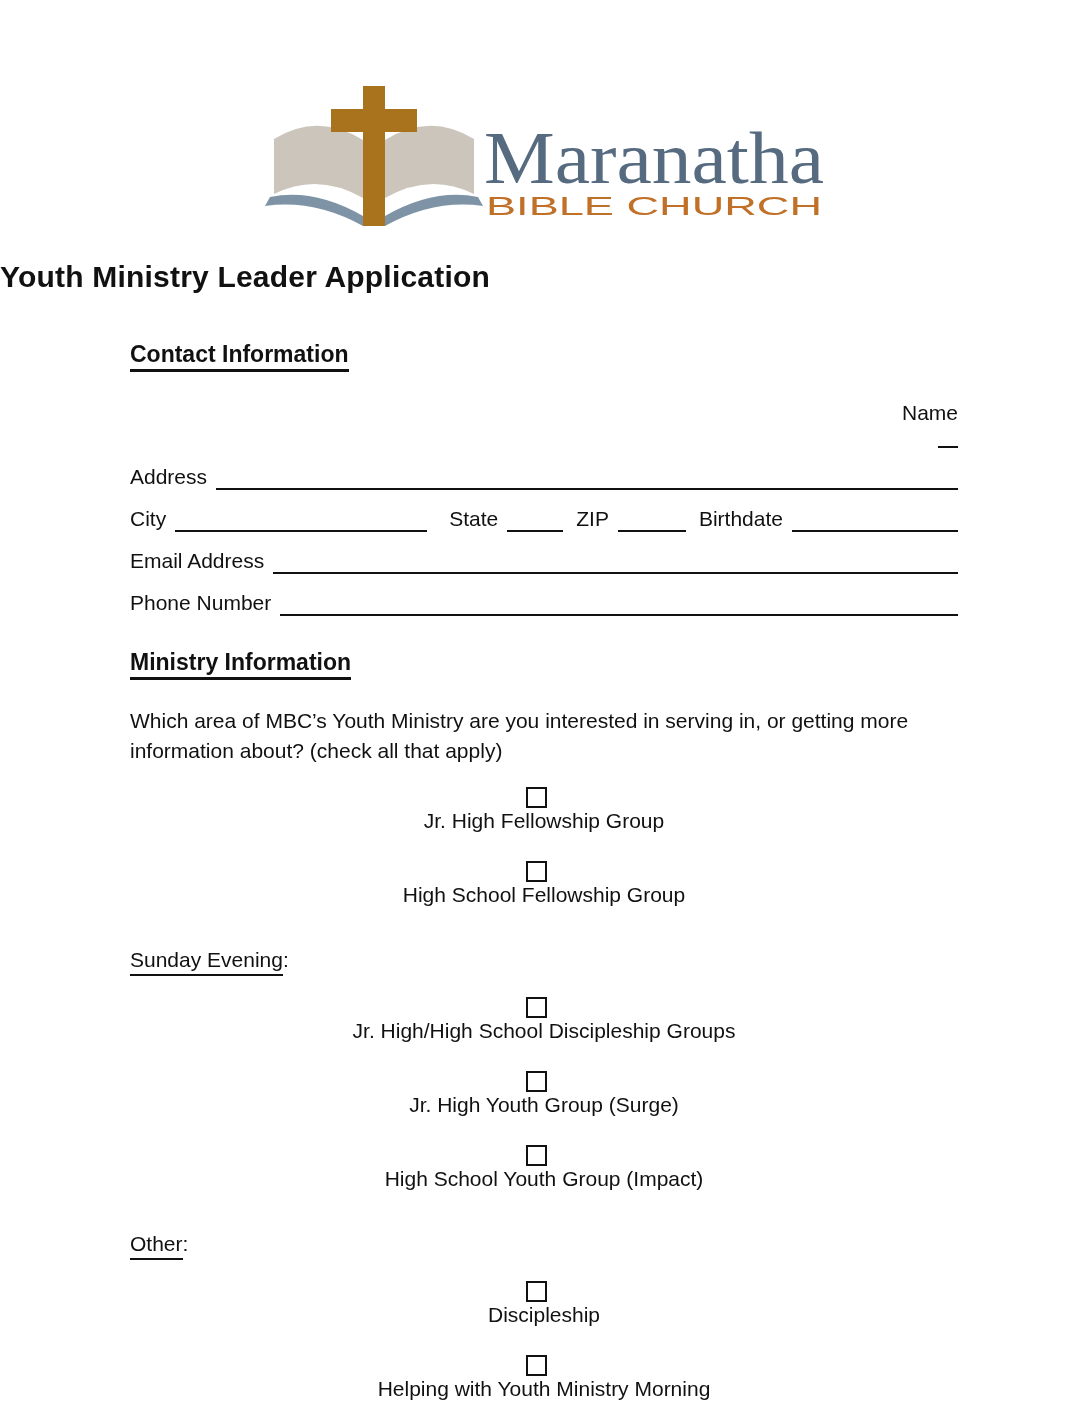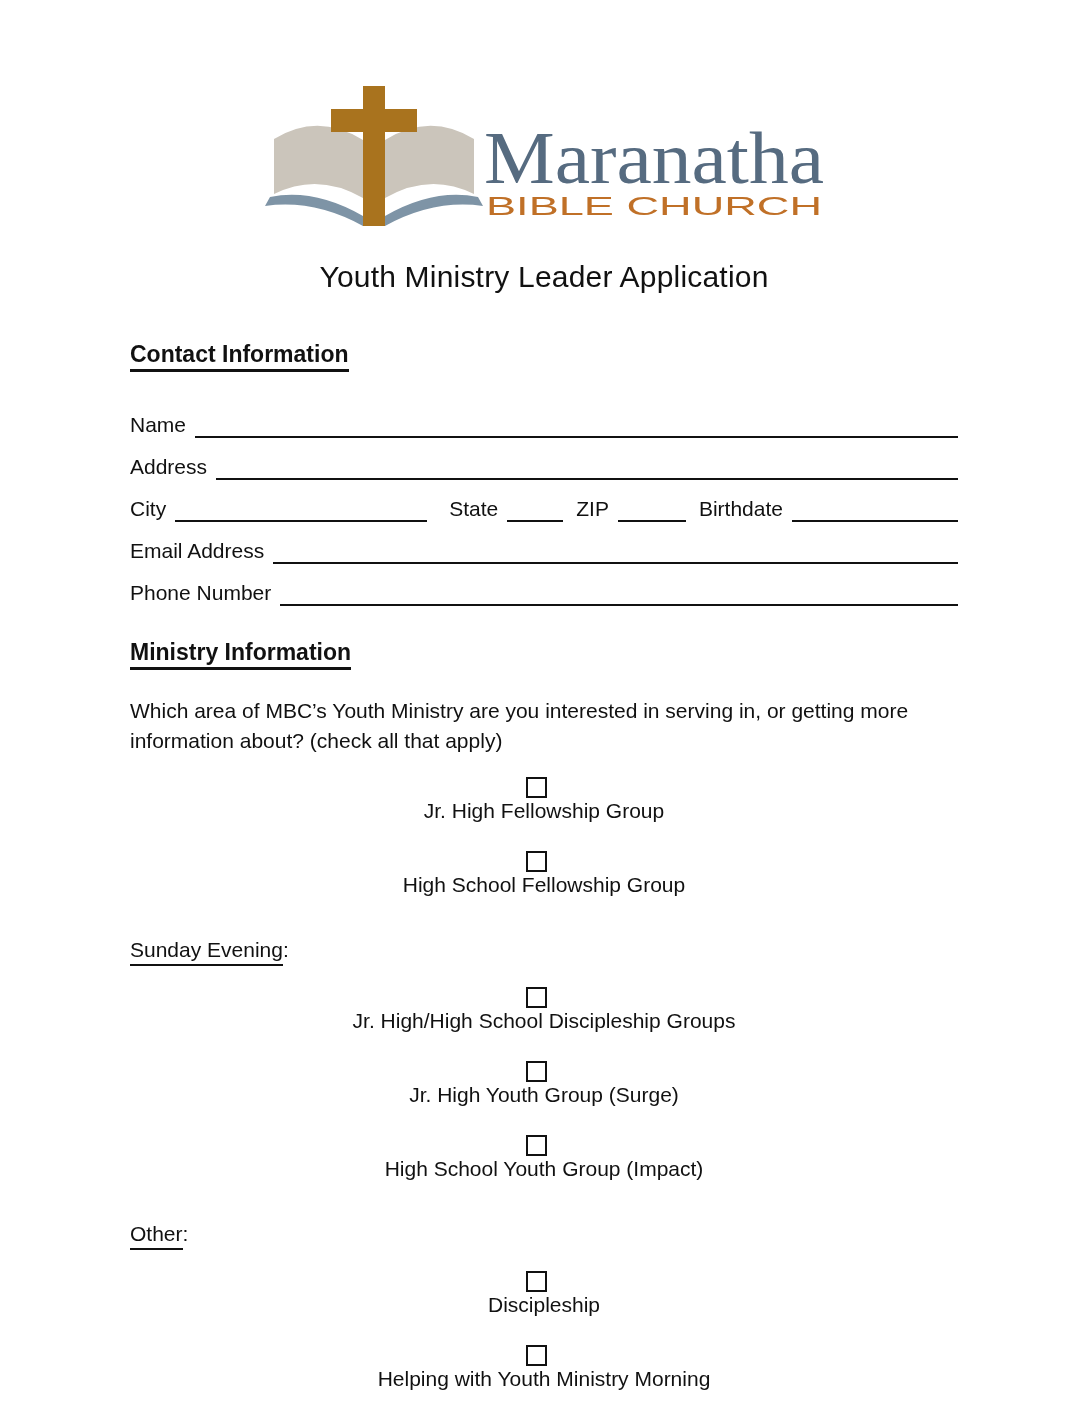--- a/index.html
+++ b/index.html
@@ -13,23 +13,22 @@
     overflow: hidden;
     box-sizing: border-box;
   }
   .content { padding: 0 130px; }
 
   
   .logo-wrap { padding-top: 82px; display: flex; justify-content: center; }
 
   
   .form-title {
-    text-align: center;
     font-size: 30px;
-    font-weight: normal;
+    font-weight: bold;
     margin-top: 24px;
     line-height: 38px;
     letter-spacing: 0.2px;
   }
 
   
   .section-heading {
     margin-top: 44px;
     font-size: 23px;
     font-weight: bold;
@@ -43,21 +42,21 @@
 
   
   .frow {
     display: flex;
     align-items: flex-end;
     margin-top: 16px;
     font-size: 21px;
     line-height: 26px;
     white-space: nowrap;
   }
-  .frow.first { margin-top: 40px; }
+  .frow.first { margin-top: 28px; flex-direction: column; }
   .flabel { flex: none; }
   .fill {
     border-bottom: 2px solid #111;
     height: 20px;
     flex: 1 1 auto;
     margin-left: 9px;
     min-width: 20px;
   }
   .fill.city  { flex: none; width: 252px; }
   .fill.state { flex: none; width: 56px; }

